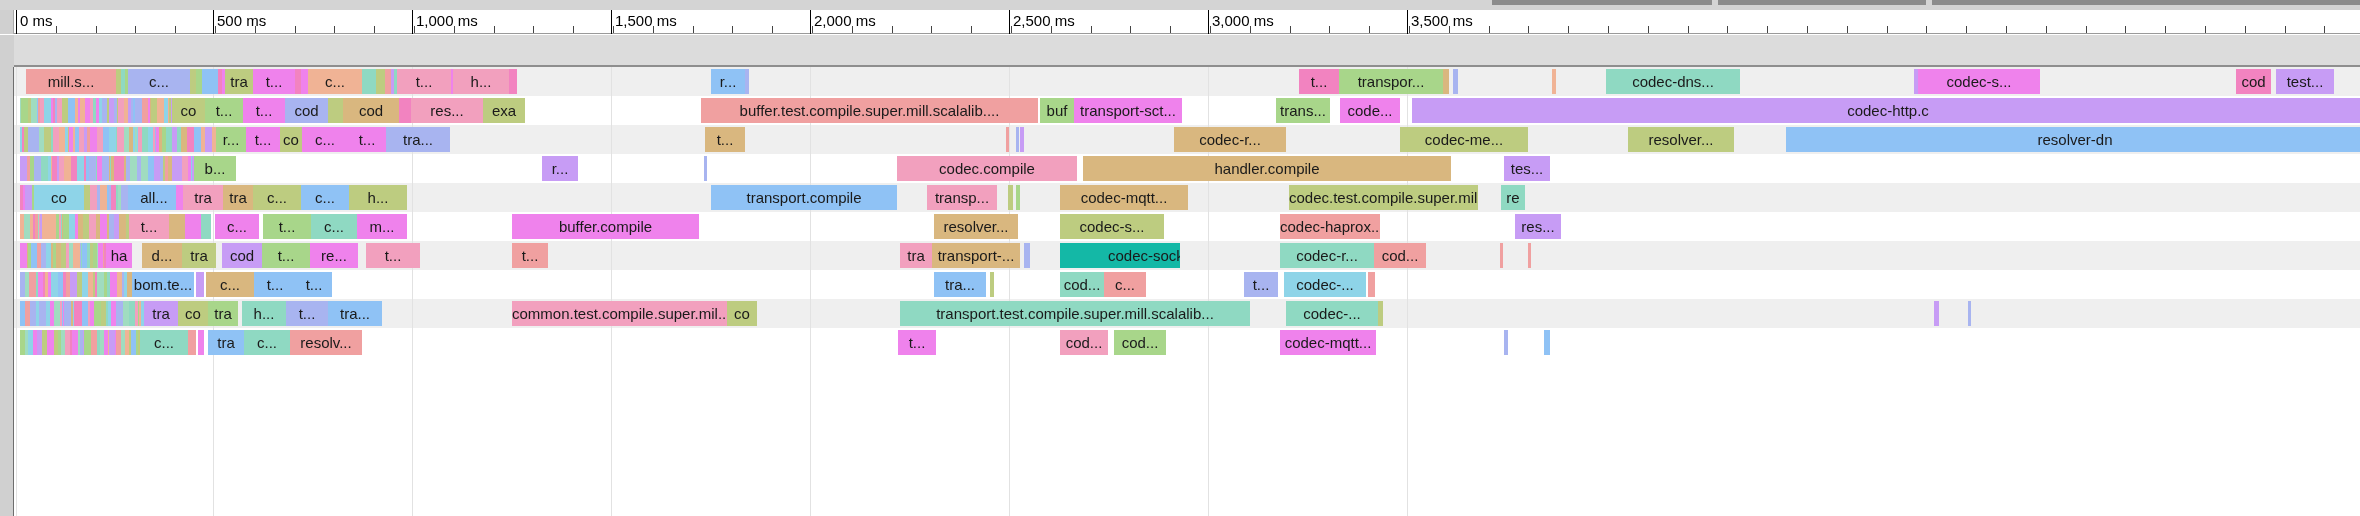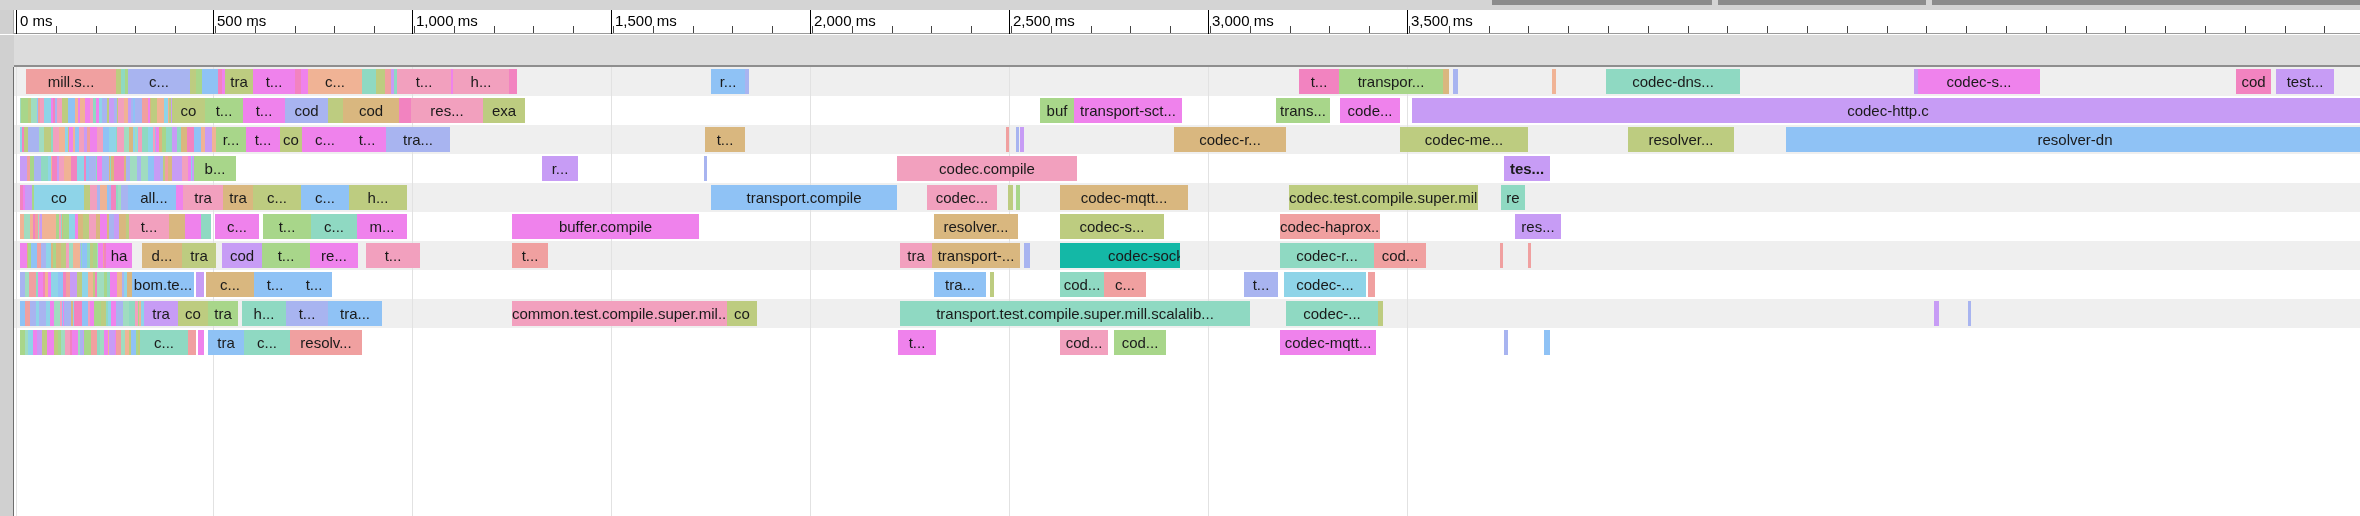--- a/index.html
+++ b/index.html
@@ -269,20 +269,21 @@
         <div class="sliver" style="left: 167px; width: 2px; background: rgb(199, 156, 245);"></div>
         <div class="blk" style="left: 168px; width: 33px; background: rgb(189, 204, 128);">co</div>
         <div class="blk" style="left: 201px; width: 38px; background: rgb(168, 214, 138);">t...</div>
         <div class="blk" style="left: 239px; width: 42px; background: rgb(239, 130, 236);">t...</div>
         <div class="blk" style="left: 281px; width: 43px; background: rgb(168, 180, 240);">cod</div>
         <div class="blk" style="left: 324px; width: 15px; background: rgb(189, 204, 128);"></div>
         <div class="blk" style="left: 339px; width: 56px; background: rgb(217, 183, 127);">cod</div>
         <div class="blk" style="left: 395px; width: 12px; background: rgb(242, 131, 192);"></div>
         <div class="blk" style="left: 407px; width: 72px; background: rgb(242, 160, 190);">res...</div>
         <div class="blk" style="left: 479px; width: 42px; background: rgb(189, 204, 128);">exa</div>
+        <div class="blk" style="left: 697px; width: 337px; background: rgb(240, 160, 160);">buffer.test.compile.super.mill.scalalib....</div>
         <div class="blk" style="left: 1036px; width: 34px; background: rgb(168, 214, 138);">buf</div>
         <div class="blk" style="left: 1070px; width: 108px; background: rgb(239, 130, 236);">transport-sct...</div>
         <div class="blk" style="left: 1272px; width: 54px; background: rgb(168, 214, 138);">trans...</div>
         <div class="blk" style="left: 1336px; width: 60px; background: rgb(239, 130, 236);">code...</div>
         <div class="blk" style="left: 1408px; width: 952px; background: rgb(199, 156, 245);">codec-http.c</div>
       </div>
       <div class="row alt" style="top: 58px;">
         <div class="sliver" style="left: 16px; width: 2px; background: rgb(142, 212, 232);"></div>
         <div class="sliver" style="left: 18px; width: 2px; background: rgb(242, 131, 192);"></div>
         <div class="sliver" style="left: 20px; width: 4px; background: rgb(189, 204, 128);"></div>
@@ -383,21 +384,22 @@
         <div class="sliver" style="left: 168px; width: 7px; background: rgb(199, 156, 245);"></div>
         <div class="sliver" style="left: 175px; width: 3px; background: rgb(199, 156, 245);"></div>
         <div class="sliver" style="left: 178px; width: 6px; background: rgb(242, 160, 190);"></div>
         <div class="sliver" style="left: 184px; width: 3px; background: rgb(239, 130, 236);"></div>
         <div class="sliver" style="left: 187px; width: 1px; background: rgb(142, 212, 232);"></div>
         <div class="sliver" style="left: 188px; width: 2px; background: rgb(199, 156, 245);"></div>
         <div class="blk" style="left: 190px; width: 42px; background: rgb(168, 214, 138);">b...</div>
         <div class="blk" style="left: 538px; width: 36px; background: rgb(199, 156, 245);">r...</div>
         <div class="blk" style="left: 700px; width: 3px; background: rgb(168, 180, 240);"></div>
         <div class="blk" style="left: 893px; width: 180px; background: rgb(242, 160, 190);">codec.compile</div>
-        <div class="blk" style="left: 1500px; width: 46px; background: rgb(199, 156, 245); font-weight: bold;">tes...</div>
+        <div class="blk" style="left: 1079px; width: 368px; background: rgb(217, 183, 127);">handler.compile</div>
+        <div class="blk" style="left: 1500px; width: 46px; background: rgb(199, 156, 245);">tes...</div>
       </div>
       <div class="row alt" style="top: 116px;">
         <div class="sliver" style="left: 16px; width: 3px; background: rgb(242, 131, 192);"></div>
         <div class="sliver" style="left: 19px; width: 2px; background: rgb(239, 130, 236);"></div>
         <div class="sliver" style="left: 21px; width: 7px; background: rgb(199, 156, 245);"></div>
         <div class="sliver" style="left: 28px; width: 4px; background: rgb(168, 214, 138);"></div>
         <div class="sliver" style="left: 32px; width: 7px; background: rgb(217, 183, 127);"></div>
         <div class="sliver" style="left: 39px; width: 1px; background: rgb(199, 156, 245);"></div>
         <div class="sliver" style="left: 40px; width: 6px; background: rgb(240, 179, 149);"></div>
         <div class="sliver" style="left: 46px; width: 1px; background: rgb(168, 214, 138);"></div>
@@ -425,21 +427,21 @@
         <div class="sliver" style="left: 127px; width: 5px; background: rgb(143, 194, 245);"></div>
         <div class="blk" style="left: 30px; width: 50px; background: rgb(142, 212, 232);">co</div>
         <div class="blk" style="left: 128px; width: 44px; background: rgb(143, 194, 245);">all...</div>
         <div class="blk" style="left: 172px; width: 7px; background: rgb(239, 130, 236);"></div>
         <div class="blk" style="left: 179px; width: 40px; background: rgb(242, 160, 190);">tra</div>
         <div class="blk" style="left: 219px; width: 30px; background: rgb(217, 183, 127);">tra</div>
         <div class="blk" style="left: 249px; width: 48px; background: rgb(189, 204, 128);">c...</div>
         <div class="blk" style="left: 297px; width: 48px; background: rgb(143, 194, 245);">c...</div>
         <div class="blk" style="left: 345px; width: 58px; background: rgb(189, 204, 128);">h...</div>
         <div class="blk" style="left: 707px; width: 186px; background: rgb(143, 194, 245);">transport.compile</div>
-        <div class="blk" style="left: 923px; width: 70px; background: rgb(242, 160, 190);">codec...</div>
+        <div class="blk" style="left: 923px; width: 70px; background: rgb(242, 160, 190);">transp...</div>
         <div class="blk" style="left: 1004px; width: 5px; background: rgb(189, 204, 128);"></div>
         <div class="blk" style="left: 1012px; width: 4px; background: rgb(168, 214, 138);"></div>
         <div class="blk" style="left: 1056px; width: 128px; background: rgb(217, 183, 127);">codec-mqtt...</div>
         <div class="blk" style="left: 1285px; width: 189px; background: rgb(189, 204, 128);">codec.test.compile.super.mil...</div>
         <div class="blk" style="left: 1497px; width: 24px; background: rgb(143, 217, 194);">re</div>
       </div>
       <div class="row plain" style="top: 145px;">
         <div class="sliver" style="left: 16px; width: 4px; background: rgb(240, 179, 149);"></div>
         <div class="sliver" style="left: 20px; width: 4px; background: rgb(160, 220, 192);"></div>
         <div class="sliver" style="left: 24px; width: 2px; background: rgb(160, 220, 192);"></div>

